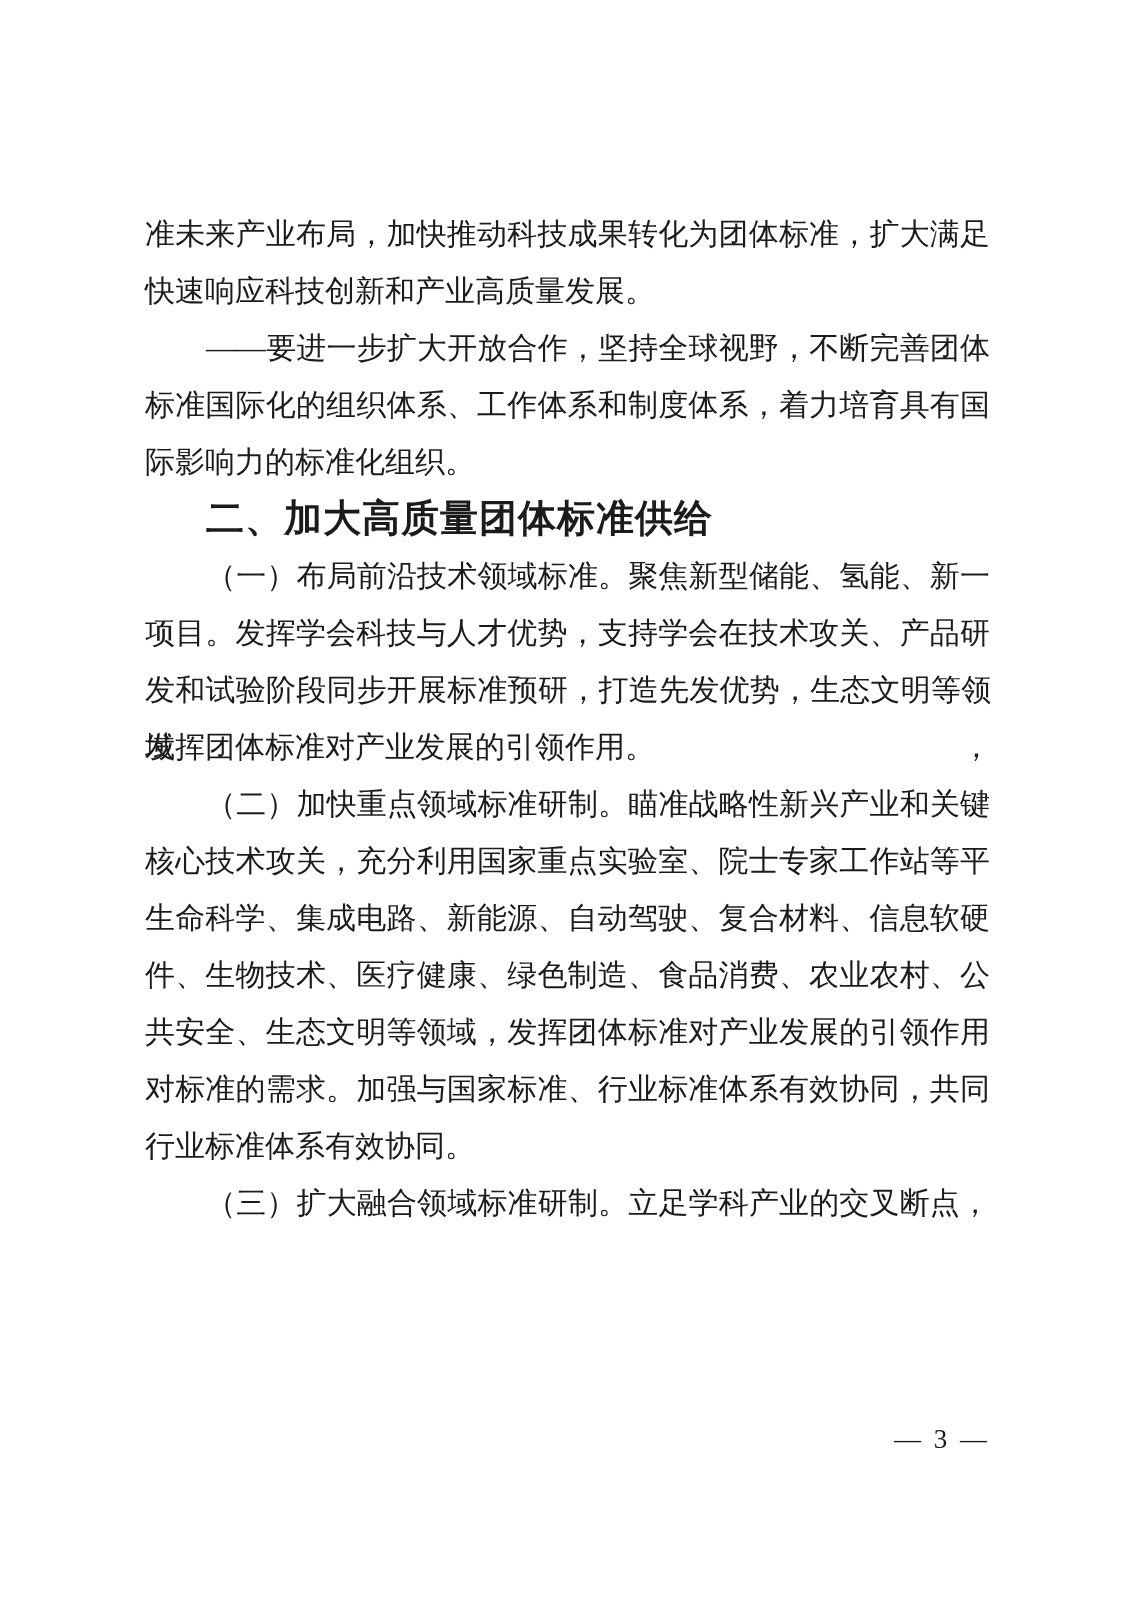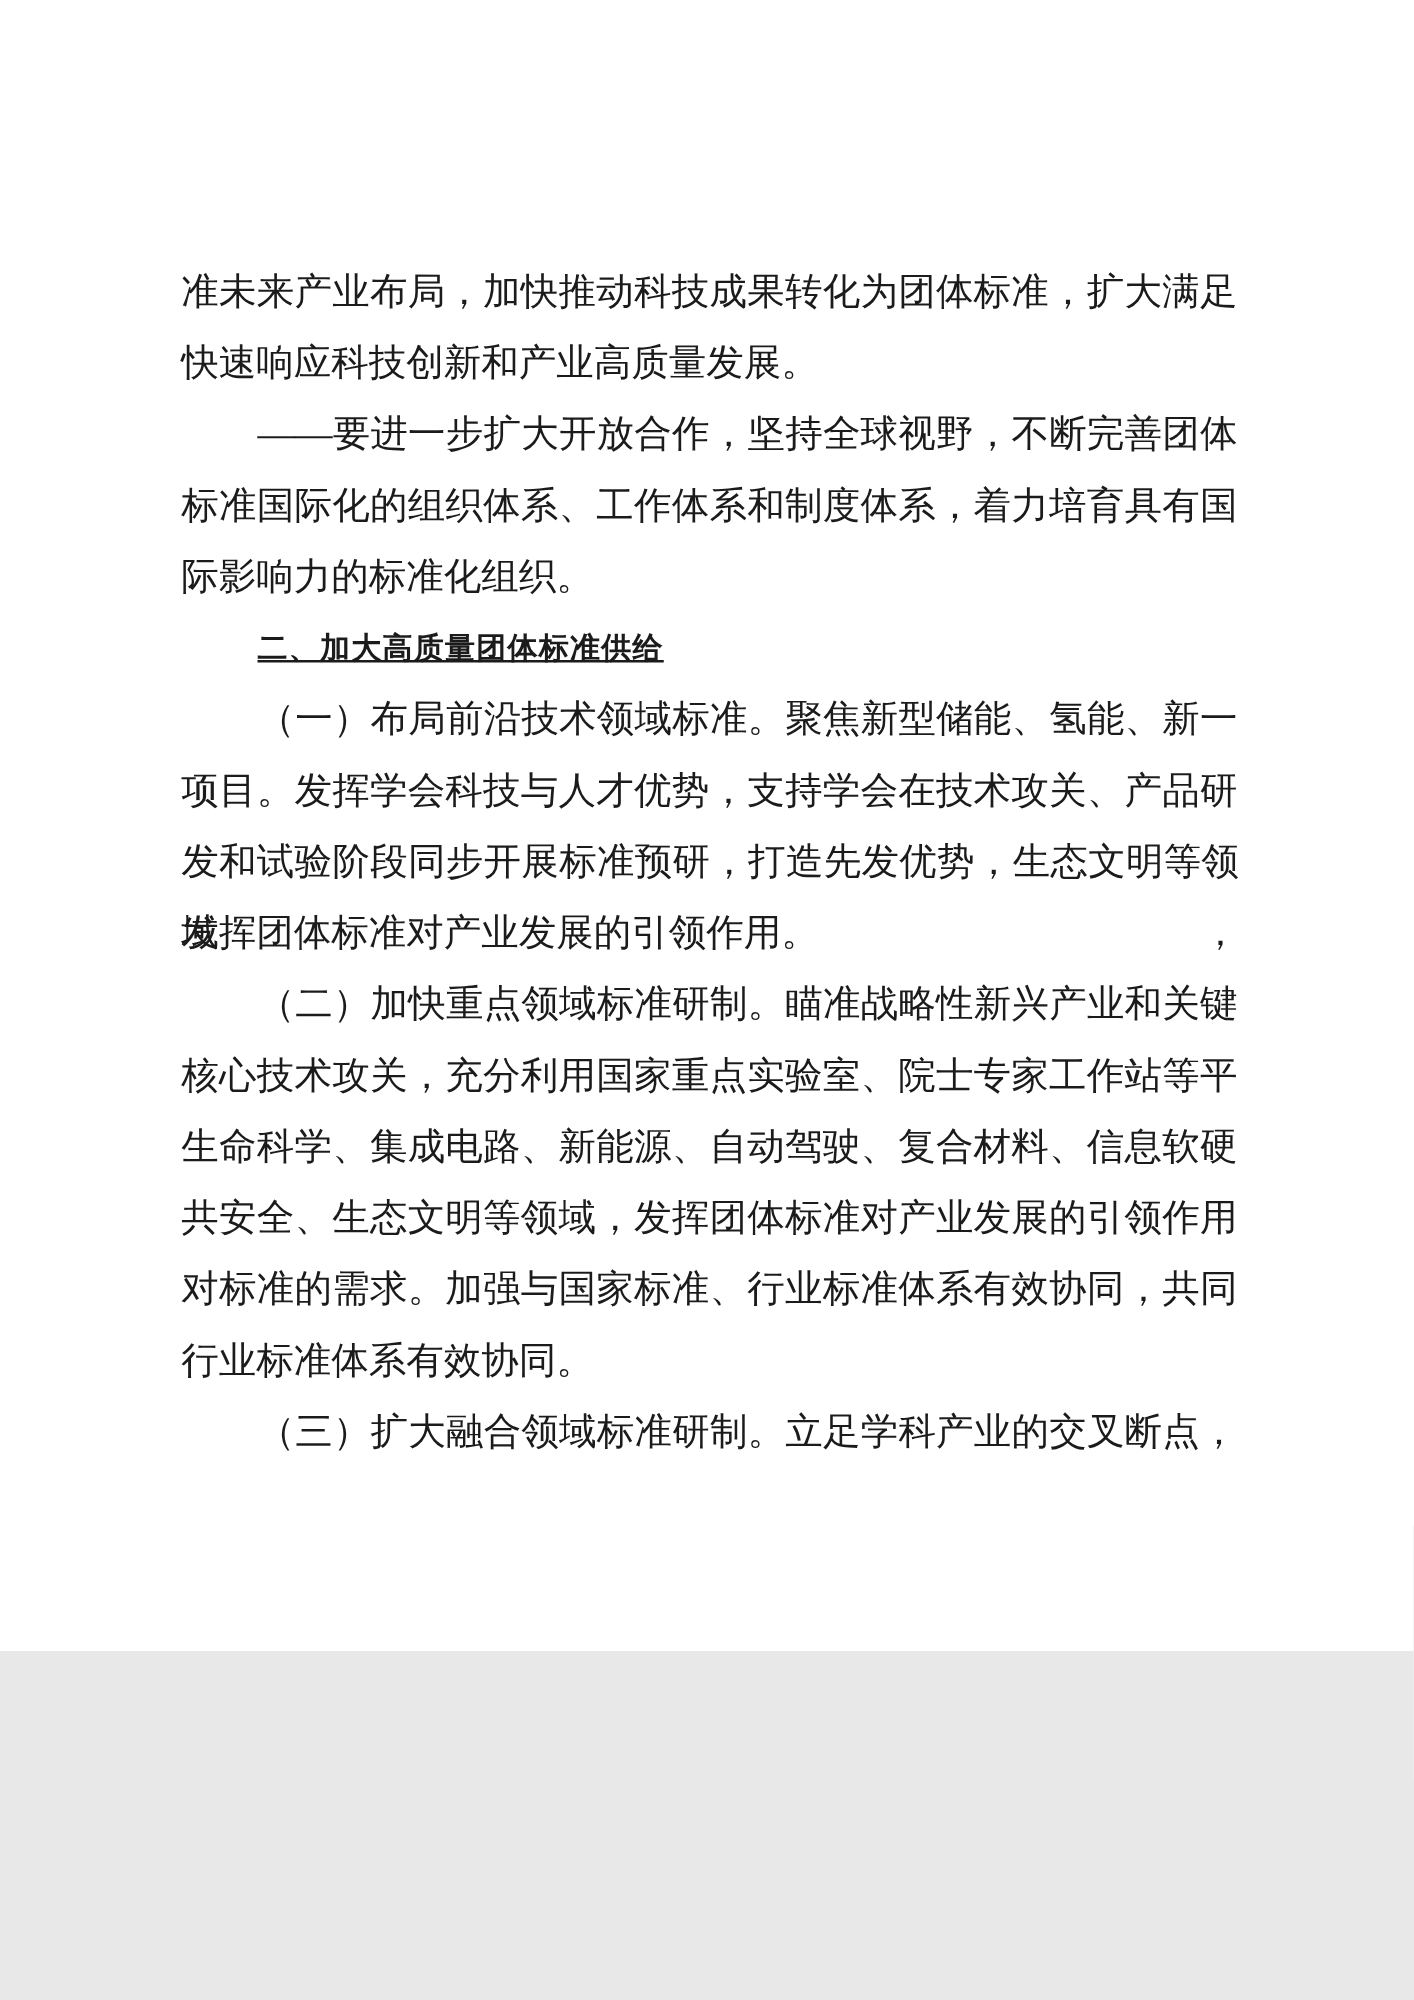--- a/index.html
+++ b/index.html
@@ -1,20 +1,20 @@
 <!DOCTYPE html>
 <html><head>
 <meta charset="utf-8">
 <title>Document</title>
 <style>
   html, body { margin: 0; padding: 0; background: #e8e8e8; }
   .page {
     position: relative;
     width: 1131px;
-    height: 1321px;
+    height: 1600px;
     background: #ffffff;
     overflow: hidden;
     font-family: "Liberation Serif", "DejaVu Serif", serif;
   }
   .text-block {
     position: absolute;
     left: 145px;
     top: 205px;
     width: 845px;
   }
@@ -25,23 +25,22 @@
     color: #1b1b1b;
     text-align: justify;
     text-align-last: left;
   }
   .line.full { text-align-last: justify; }
   .line.indent { text-indent: 61px; }
   .line.squeeze { letter-spacing: -1.3px; }
   .line.heading {
     font-family: "Liberation Sans", "DejaVu Sans", sans-serif;
     font-weight: 700;
-    font-size: 24px;
+    font-size: 38px;
     letter-spacing: 1px;
-    text-decoration: underline;
   }
   .seg-lead {  }
   .seg-body { }
   .page-number {
     position: absolute;
     top: 1420px;
     right: 141px;
     height: 38px;
     line-height: 38px;
     font-size: 27px;
@@ -61,19 +60,20 @@
       <div class="line full"><span class="seg-body">标准国际化的组织体系、工作体系和制度体系，着力培育具有国</span></div>
       <div class="line"><span class="seg-body">际影响力的标准化组织。</span></div>
       <div class="line heading indent"><span class="seg-body">二、加大高质量团体标准供给</span></div>
       <div class="line indent full"><span class="seg-lead">（一）布局前沿技术领域标准。</span><span class="seg-body">聚焦新型储能、氢能、新一</span></div>
       <div class="line full"><span class="seg-body">项目。发挥学会科技与人才优势，支持学会在技术攻关、产品研</span></div>
       <div class="line full squeeze"><span class="seg-body">发和试验阶段同步开展标准预研，打造先发优势，生态文明等领域，</span></div>
       <div class="line"><span class="seg-body">发挥团体标准对产业发展的引领作用。</span></div>
       <div class="line indent full"><span class="seg-lead">（二）加快重点领域标准研制。</span><span class="seg-body">瞄准战略性新兴产业和关键</span></div>
       <div class="line full"><span class="seg-body">核心技术攻关，充分利用国家重点实验室、院士专家工作站等平</span></div>
       <div class="line full"><span class="seg-body">生命科学、集成电路、新能源、自动驾驶、复合材料、信息软硬</span></div>
+      <div class="line full"><span class="seg-body">件、生物技术、医疗健康、绿色制造、食品消费、农业农村、公</span></div>
       <div class="line full"><span class="seg-body">共安全、生态文明等领域，发挥团体标准对产业发展的引领作用</span></div>
       <div class="line full"><span class="seg-body">对标准的需求。加强与国家标准、行业标准体系有效协同，共同</span></div>
       <div class="line"><span class="seg-body">行业标准体系有效协同。</span></div>
       <div class="line indent full"><span class="seg-lead">（三）扩大融合领域标准研制。</span><span class="seg-body">立足学科产业的交叉断点，</span></div>
     </div>
   <div class="page-number">— 3 —</div>
 </div>
 
 </body></html>

